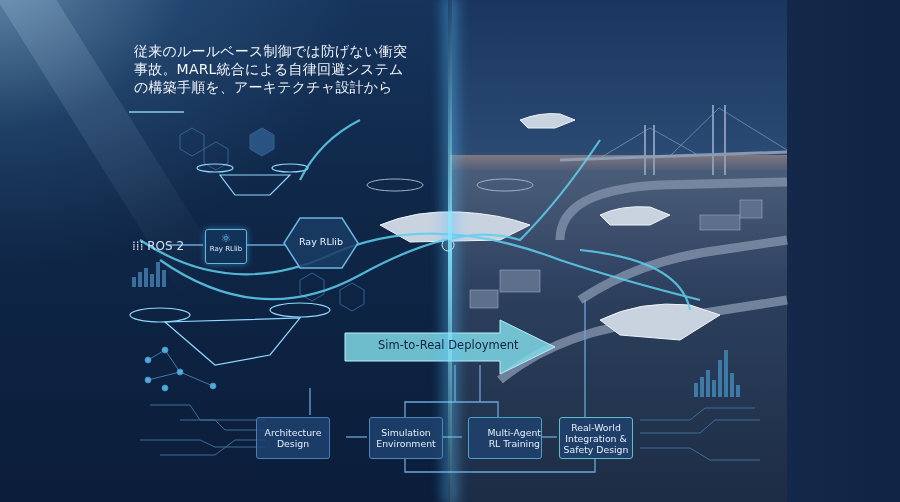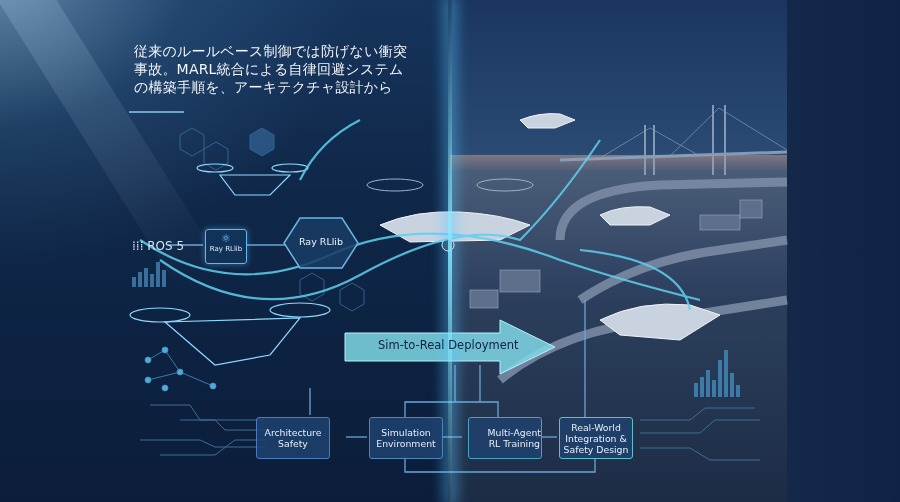--- a/index.html
+++ b/index.html
@@ -168,35 +168,35 @@
 
   <div class="divider"></div>
 
   <div class="headline">
     <div>従来のルールベース制御では防げない衝突</div>
     <div>事故。MARL統合による自律回避システム</div>
     <div>の構築手順を、アーキテクチャ設計から</div>
   </div>
   <div class="underline"></div>
 
-  <div class="label-ros"><span>⁞⁞⁞ </span><span>ROS 5</span></div>
+  <div class="label-ros"><span>⁞⁞⁞ </span><span>ROS 2</span></div>
 
   <div class="box-rlib">
     <span class="net">⚛</span>
     <span>Ray RLlib</span>
   </div>
 
   <div class="hex-label">Ray RLlib</div>
 
   <div class="arrow-text">Sim-to-Real Deployment</div>
 
   <div class="step s1">
     <div>
         <span>Architecture</span>
-        <span>Safety</span>
+        <span>Design</span>
       </div>
   </div>
   <div class="step s2">
     <div>
         <span>Simulation</span>
         <span>Environment</span>
       </div>
   </div>
   <div class="step s3">
     <div>

